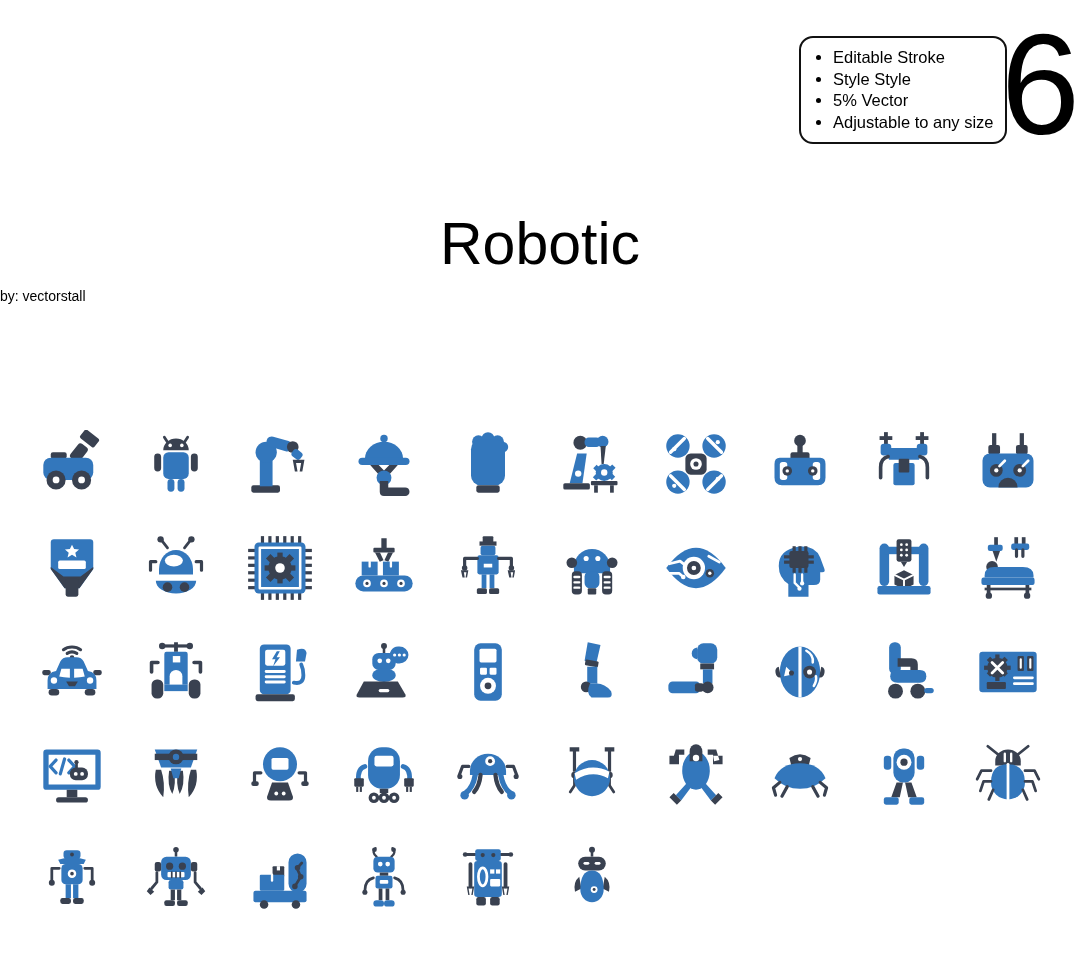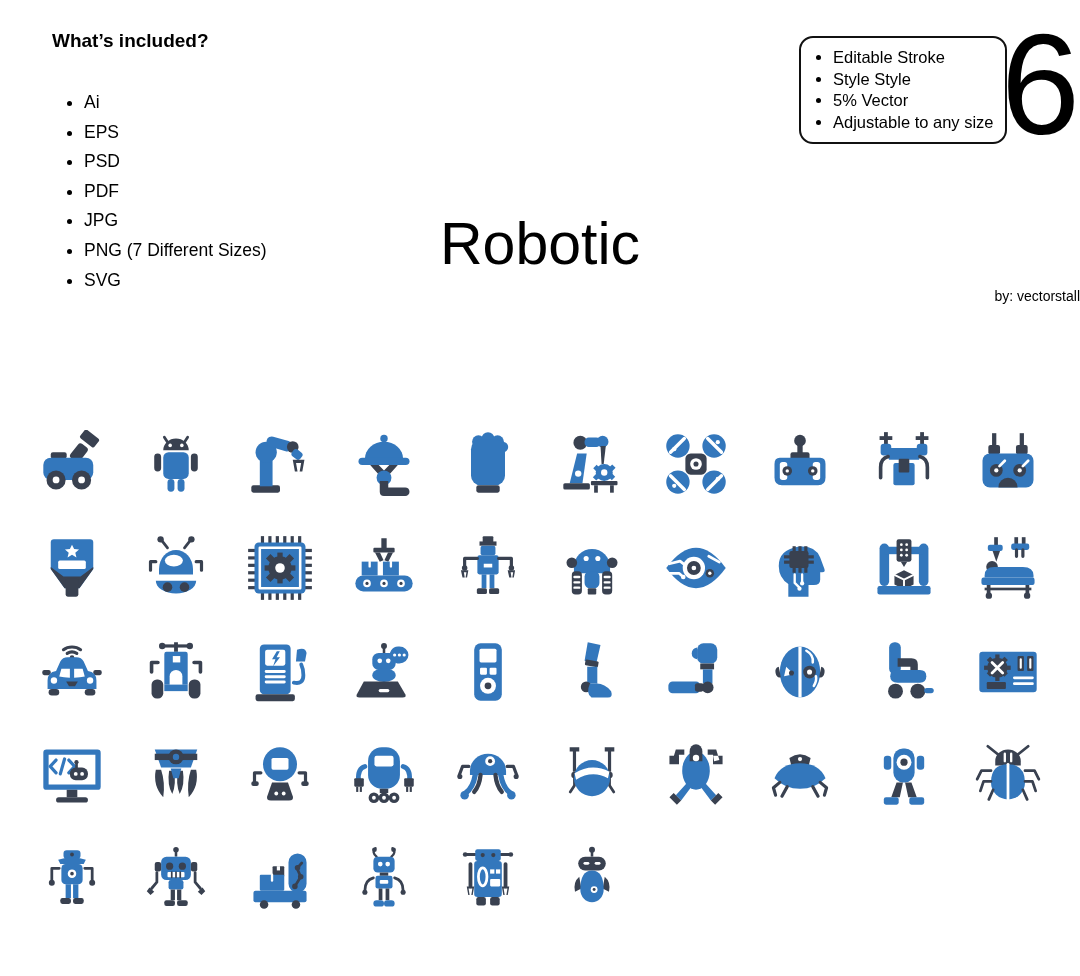--- a/index.html
+++ b/index.html
@@ -11,47 +11,35 @@
   .inc-list{margin:36px 0 0 0;padding-left:32px;}
   .inc-list li{font-size:17.5px;line-height:29.6px;}
   .count{position:absolute;left:0;top:14px;width:100%;text-align:right;
          font-size:142px;line-height:1;font-weight:400;}
   .features{position:absolute;left:799px;top:36px;width:208px;box-sizing:border-box;
             border:2.5px solid #111;border-radius:14px;padding:9px 10px 9px 4px;background:#fff;}
   .feat-list{margin:0;padding-left:28px;}
   .feat-list li{font-size:16.5px;line-height:21.6px;}
   .title{position:absolute;left:0;top:210px;width:100%;text-align:center;
          font-size:59px;font-weight:400;margin:0;}
-  .byline{position:absolute;left:0;top:288px;width:100%;text-align:right;font-size:14px;}
+  .byline{position:absolute;left:0;top:288px;width:100%;text-align:left;font-size:14px;}
   .grid{position:absolute;left:20px;top:412px;display:grid;
         grid-template-columns:repeat(10,104px);grid-auto-rows:104px;
         justify-items:center;align-items:center;}
   .cell{width:70px;height:70px;display:flex;align-items:center;justify-content:center;}
   .icn{width:68px;height:68px;display:block;}
   .icn .b{fill:var(--blue);} .icn .d{fill:var(--dark);} .icn .w{fill:#fff;}
   .icn .sb{stroke:var(--blue);fill:none;stroke-linecap:round;stroke-linejoin:round;}
   .icn .sd{stroke:var(--dark);fill:none;stroke-linecap:round;stroke-linejoin:round;}
   .icn .sw{stroke:#fff;fill:none;stroke-linecap:round;stroke-linejoin:round;}
 </style>
 </head>
 <body>
 
 <div class="page">
-  <section class="included">
-    <h2 class="inc-title">What’s included?</h2>
-    <ul class="inc-list">
-        <li>Ai</li>
-        <li>EPS</li>
-        <li>PSD</li>
-        <li>PDF</li>
-        <li>JPG</li>
-        <li>PNG (7 Different Sizes)</li>
-        <li>SVG</li>
-      </ul>
-  </section>
 
   <div class="count">46</div>
 
   <div class="features">
     <ul class="feat-list">
         <li>Editable Stroke</li>
         <li>Style Style</li>
         <li>5% Vector</li>
         <li>Adjustable to any size</li>
       </ul>

